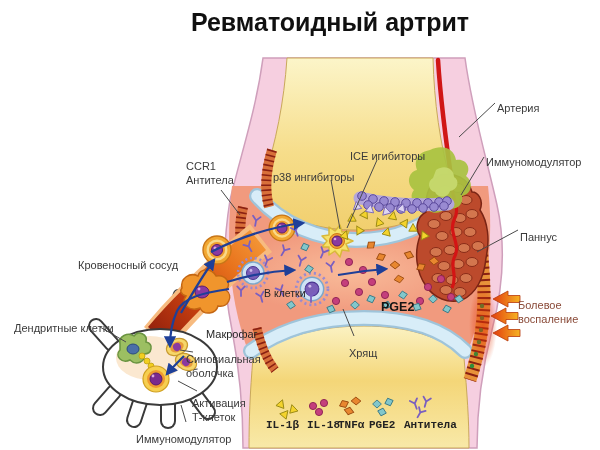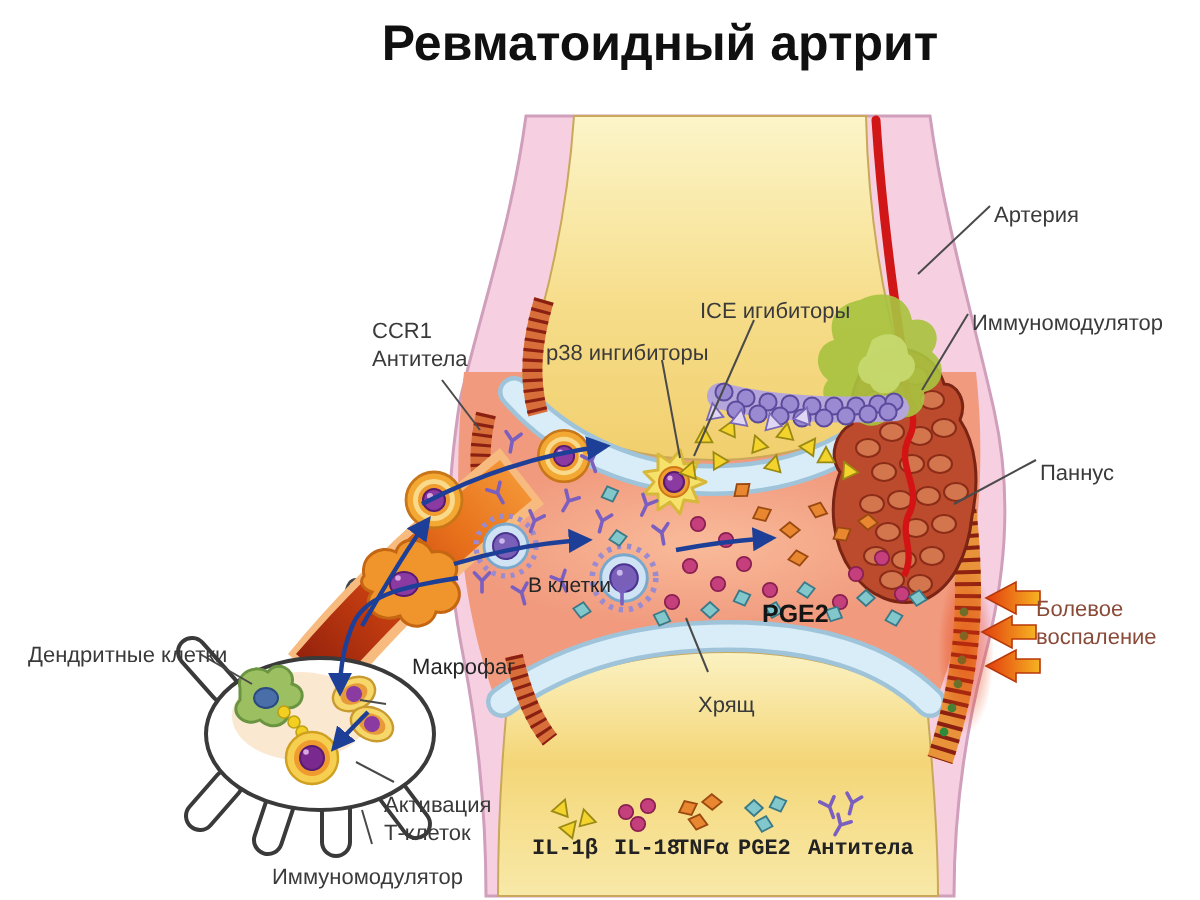--- a/index.html
+++ b/index.html
@@ -387,27 +387,32 @@
   <div>воспаление</div>
 </div>
 
 <div class="lbl center" style="left:186px;top:150px;width:72px">
   <div>CCR1</div>
   <div>Антитела</div>
 </div>
 
 <div class="lbl" style="left:273px;top:161px">p38 ингибиторы</div>
 <div class="lbl" style="left:350px;top:140px">ICE игибиторы</div>
+<div class="lbl" style="left:78px;top:249px">Кровеносный сосуд</div>
 <div class="lbl" style="left:264px;top:277px;font-size:10.5px;color:#252525">В клетки</div>
 <div class="lbl" style="left:206px;top:318px;color:#252525">Макрофаг</div>
 <div class="lbl" style="left:14px;top:312px">Дендритные клетки</div>
 
 <div class="lbl center" style="left:22px;top:372px;width:90px">
 </div>
 
+<div class="lbl center" style="left:186px;top:343px;width:74px">
+  <div>Синовиальная</div>
+  <div>оболочка</div>
+</div>
 
 <div class="lbl center" style="left:192px;top:387px;width:58px">
   <div>Активация</div>
   <div>Т-клеток</div>
 </div>
 
 <div class="lbl" style="left:136px;top:423px">Иммуномодулятор</div>
 <div class="lbl" style="left:349px;top:337px">Хрящ</div>
 <div class="lbl pge" style="left:381px;top:290px">PGE2</div>
 

